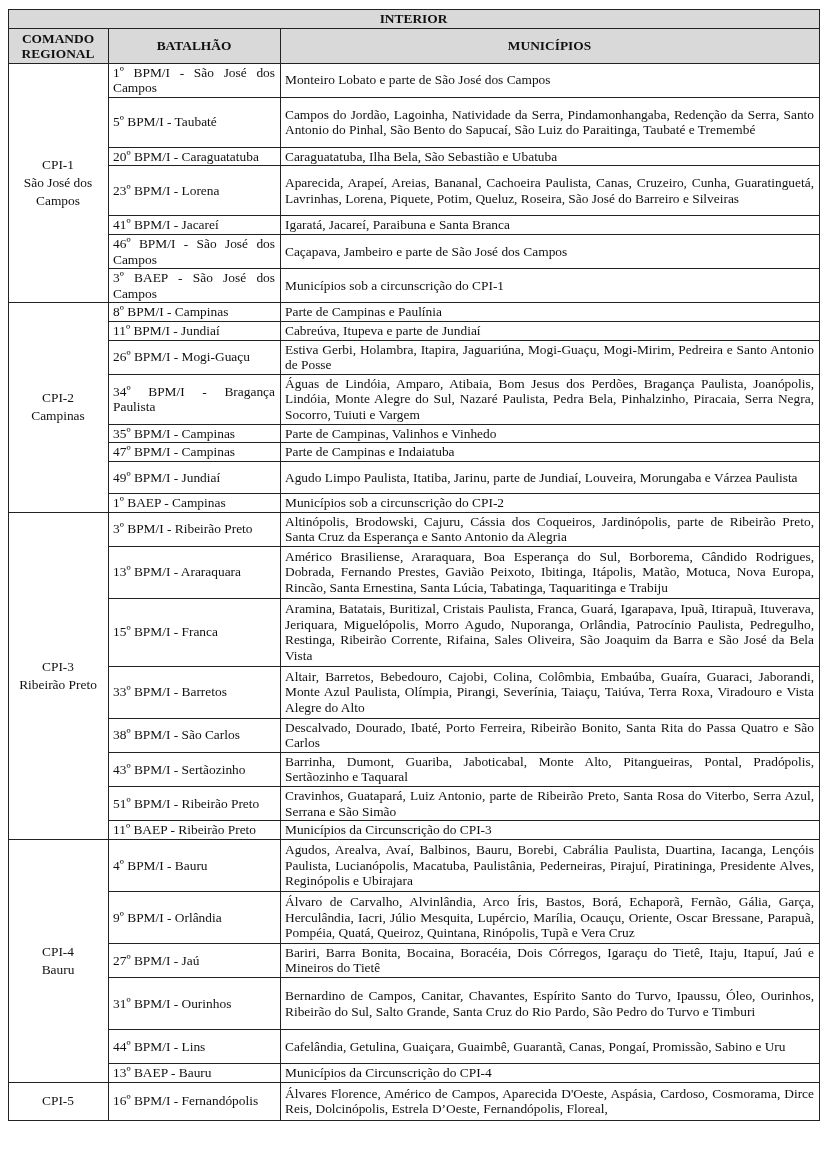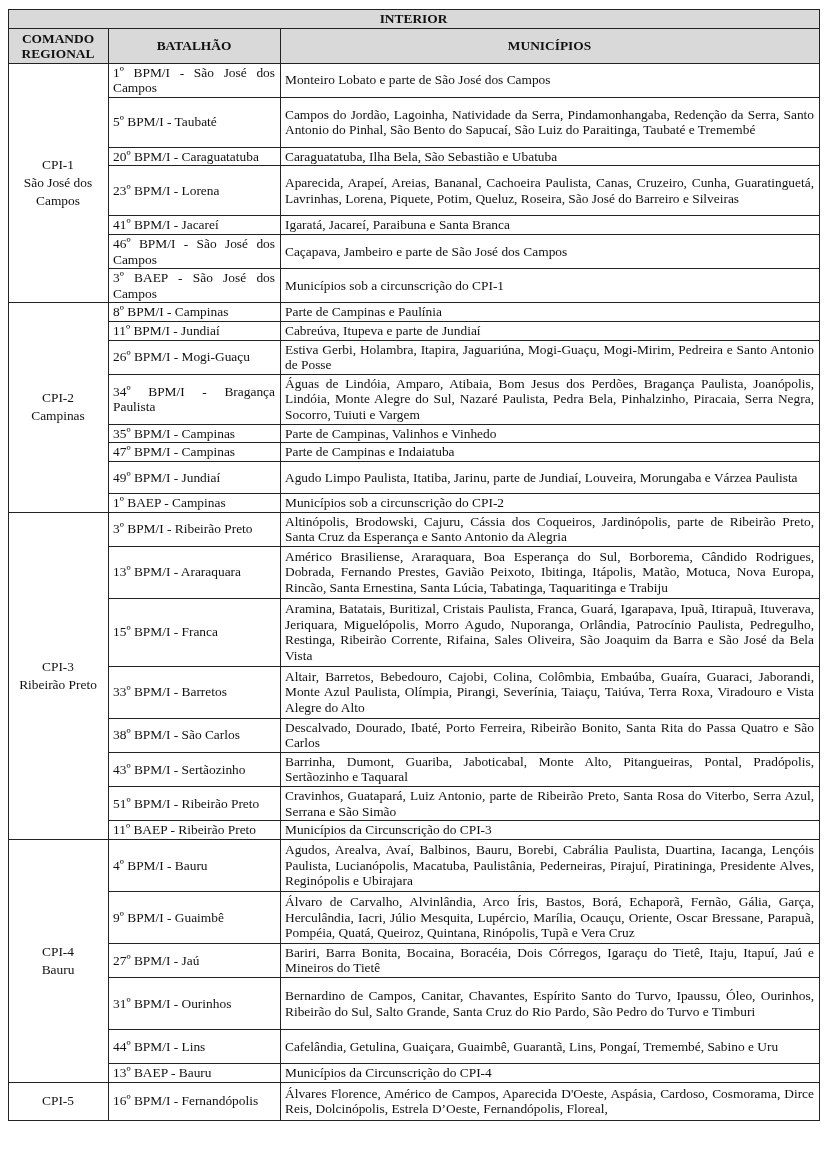--- a/index.html
+++ b/index.html
@@ -158,34 +158,34 @@
       </tr>
       <tr style="height: 52px;">
         <td class="cmd" rowspan="6">
           <span style="display: block;">CPI-4</span>
           <span style="display: block;">Bauru</span>
         </td>
         <td class="bat">4º BPM/I - Bauru</td>
         <td class="mun">Agudos, Arealva, Avaí, Balbinos, Bauru, Borebi, Cabrália Paulista, Duartina, Iacanga, Lençóis Paulista, Lucianópolis, Macatuba, Paulistânia, Pederneiras, Pirajuí, Piratininga, Presidente Alves, Reginópolis e Ubirajara</td>
       </tr>
       <tr style="height: 52px;">
-        <td class="bat">9º BPM/I - Guaimbê</td>
+        <td class="bat">9º BPM/I - Orlândia</td>
         <td class="mun">Álvaro de Carvalho, Alvinlândia, Arco Íris, Bastos, Borá, Echaporã, Fernão, Gália, Garça, Herculândia, Iacri, Júlio Mesquita, Lupércio, Marília, Ocauçu, Oriente, Oscar Bressane, Parapuã, Pompéia, Quatá, Queiroz, Quintana, Rinópolis, Tupã e Vera Cruz</td>
       </tr>
       <tr style="height: 34px;">
         <td class="bat">27º BPM/I - Jaú</td>
         <td class="mun">Bariri, Barra Bonita, Bocaina, Boracéia, Dois Córregos, Igaraçu do Tietê, Itaju, Itapuí, Jaú e Mineiros do Tietê</td>
       </tr>
       <tr style="height: 52px;">
         <td class="bat">31º BPM/I - Ourinhos</td>
         <td class="mun">Bernardino de Campos, Canitar, Chavantes, Espírito Santo do Turvo, Ipaussu, Óleo, Ourinhos, Ribeirão do Sul, Salto Grande, Santa Cruz do Rio Pardo, São Pedro do Turvo e Timburi</td>
       </tr>
       <tr style="height: 34px;">
         <td class="bat">44º BPM/I - Lins</td>
-        <td class="mun">Cafelândia, Getulina, Guaiçara, Guaimbê, Guarantã, Lins, Pongaí, Tremembé, Sabino e Uru</td>
+        <td class="mun">Cafelândia, Getulina, Guaiçara, Guaimbê, Guarantã, Canas, Pongaí, Promissão, Sabino e Uru</td>
       </tr>
       <tr style="height: 17px;">
         <td class="bat">13º BAEP - Bauru</td>
         <td class="mun">Municípios da Circunscrição do CPI-4</td>
       </tr>
       <tr style="height: 38px;">
         <td class="cmd" rowspan="1">CPI-5</td>
         <td class="bat">16º BPM/I - Fernandópolis</td>
         <td class="mun">Álvares Florence, Américo de Campos, Aparecida D'Oeste, Aspásia, Cardoso, Cosmorama, Dirce Reis, Dolcinópolis, Estrela D’Oeste, Fernandópolis, Floreal,</td>
       </tr>

